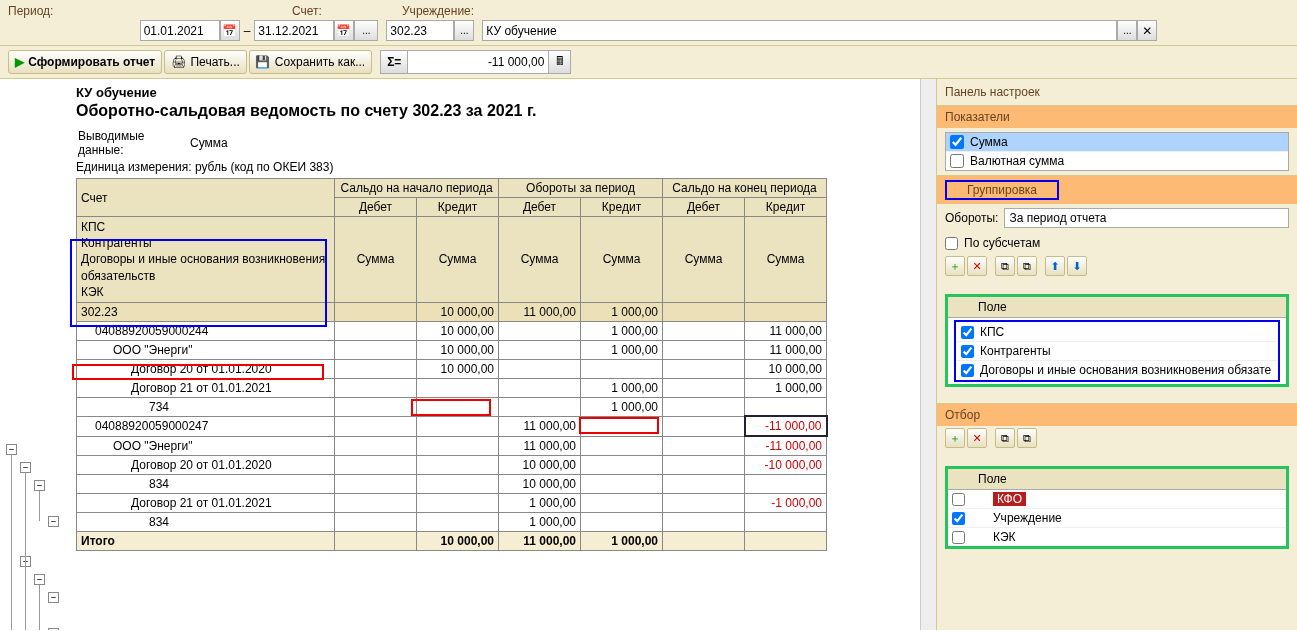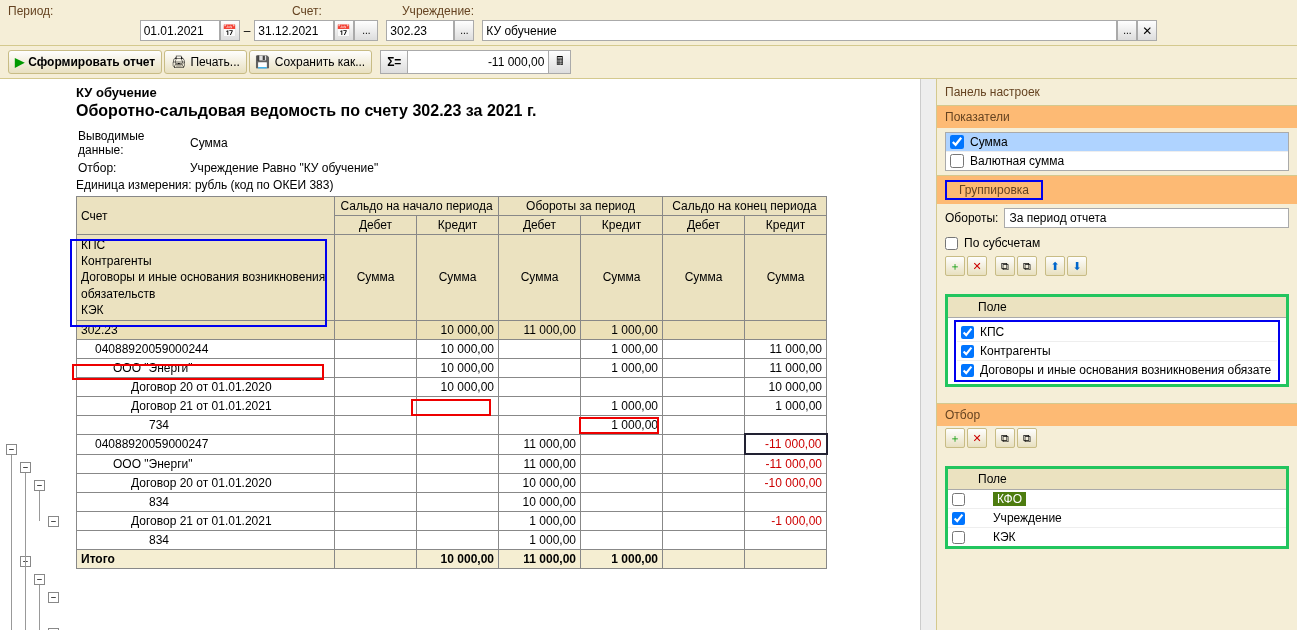--- a/index.html
+++ b/index.html
@@ -76,23 +76,23 @@
 .sp-list input[type=checkbox] { width: 14px; height: 14px; }
 .sp-form-row { display: flex; align-items: center; padding: 4px 8px; gap: 6px; }
 .sp-input { flex: 1; height: 20px; border: 1px solid #aaa; background: #fff; padding: 0 4px; font-family: inherit; font-size: 12px; }
 .sp-toolbar { display: flex; gap: 2px; padding: 2px 8px; align-items: center; }
 .sp-tb-btn { width: 20px; height: 20px; border: 1px solid #c8bc85; border-radius: 2px; background: linear-gradient(#fefefe,#e8e0c0); display: inline-flex; align-items: center; justify-content: center; cursor: pointer; font-size: 11px; }
 .sp-table { background: #fff; margin: 16px 8px; border: 3px solid #22c55e; }
 .sp-table .thead { background: #ebe2c0; padding: 3px 6px; border-bottom: 1px solid #aaa; display: flex; }
 .sp-table .thead .c1 { width: 24px; }
 .sp-table .trow { display: flex; align-items: center; padding: 2px 4px; border-bottom: 1px solid #eee; gap: 6px; }
 .sp-table .trow:last-child { border-bottom: none; }
-.badge-kfo { background: #4d7c0f; color: #fff; padding: 0 4px; }
-
-.grp-highlight { border: 2px solid #0000ee; display: inline-block; padding: 1px 12px; }
+.badge-kfo { background: #b91c1c; color: #fff; padding: 0 4px; }
+
+.grp-highlight { border: 2px solid #0000ee; display: inline-block; padding: 1px 20px; }
 .grp-list-highlight { border: 2px solid #0000ee; margin: 2px 6px; padding: 1px; }
 </style>
 </head>
 <body>
 
 <div class="filter-bar">
   <div class="filter-labels">
     <div>Период:</div>
     <div>Счет:</div>
     <div>Учреждение:</div>
@@ -150,24 +150,20 @@
       <div class="tree-line-v" style="left:39px; top:506px; height:50px;"></div>
     </div>
     <div class="report-content" style="position:relative">
       <div class="rep-title1">КУ обучение</div>
       <div class="rep-title2">Оборотно-сальдовая ведомость по счету 302.23 за 2021 г.</div>
       <table class="rep-meta">
         <tbody>
             <tr>
               <td>Выводимые данные:</td>
               <td>Сумма</td>
-            </tr>
-        <tr>
-              <td>Отбор:</td>
-              <td>Учреждение Равно "КУ обучение"</td>
             </tr>
       </tbody>
         </table>
       <div style="">Единица измерения: рубль (код по ОКЕИ 383)</div>
 
       <table class="rep" style="position:relative">
         <tbody>
             <tr>
           <th rowspan="2" class="left col-acc">Счет</th>
           <th colspan="2">Сальдо на начало периода</th>

